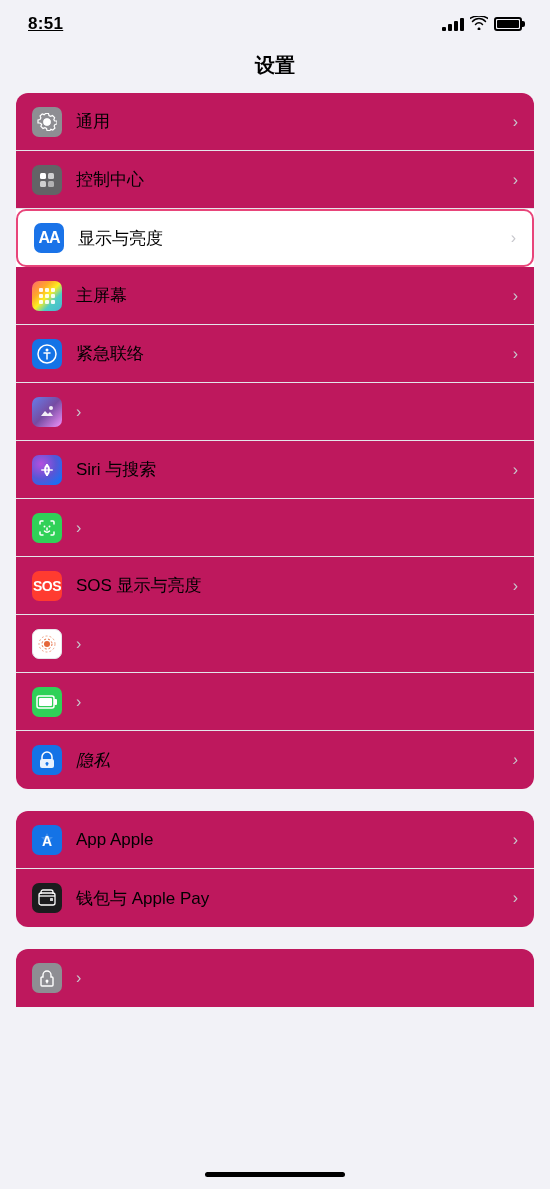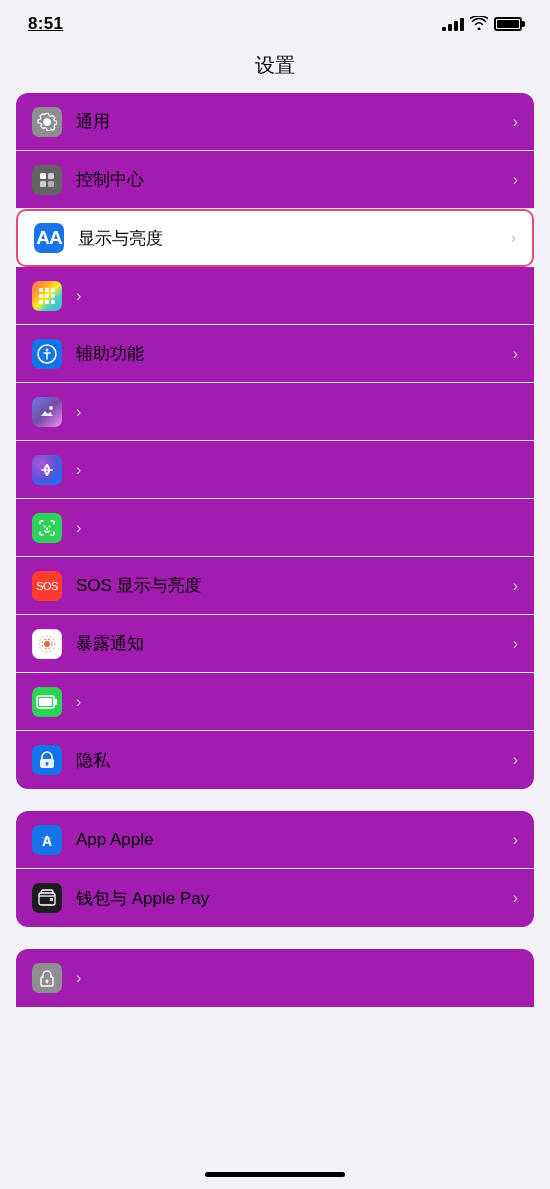--- a/index.html
+++ b/index.html
@@ -76,40 +76,40 @@
     }
 
     
     .page-title-bar {
       text-align: center;
       padding: 10px 0 14px;
       background: #f2f2f7;
     }
     .page-title {
       font-size: 20px;
-      font-weight: 400;
+      font-weight: 700;
       color: #000;
     }
 
     
     .settings-section {
       background: #fff;
       border-radius: 12px;
       margin: 0 16px 22px;
       overflow: visible;
     }
 
     .settings-item {
       display: flex;
       align-items: center;
       padding: 0 16px;
       height: 58px;
       border-bottom: 0.5px solid #e5e5ea;
       position: relative;
-      background: #a21caf;
+      background: #be185d;
       cursor: pointer;
     }
     .settings-item:first-child {
       border-radius: 12px 12px 0 0;
     }
     .settings-item:last-child {
       border-bottom: none;
       border-radius: 0 0 12px 12px;
     }
     .settings-item:only-child {
@@ -226,53 +226,54 @@
         <rect x="3" y="11" width="6" height="6" rx="1.5" fill="white" opacity="0.7"></rect>
         <rect x="11" y="11" width="6" height="6" rx="1.5" fill="white" opacity="0.5"></rect>
       </svg>
     </div>
     <span class="item-label">控制中心</span>
     <span class="chevron">›</span>
   </div>
 
   <div class="settings-item highlighted">
     <div class="item-icon icon-blue">
-      <span style="color:white;font-size:19px;font-weight:700;letter-spacing:-1px;">AA</span>
+      <span style="color:white;font-size:16px;font-weight:700;letter-spacing:-1px;">AA</span>
     </div>
     <span class="item-label">显示与亮度</span>
     <span class="chevron">›</span>
   </div>
 
   <div class="settings-item">
     <div class="item-icon" style="background:linear-gradient(135deg,#ff6b6b,#ffa62b 30%,#fcee21 50%,#4ecdc4 70%,#45b7d1); border-radius:7px;">
       <svg width="20" height="20" viewBox="0 0 20 20">
         <rect x="2" y="2" width="4" height="4" rx="1" fill="white" opacity="0.9"></rect>
         <rect x="8" y="2" width="4" height="4" rx="1" fill="white" opacity="0.9"></rect>
         <rect x="14" y="2" width="4" height="4" rx="1" fill="white" opacity="0.9"></rect>
         <rect x="2" y="8" width="4" height="4" rx="1" fill="white" opacity="0.9"></rect>
         <rect x="8" y="8" width="4" height="4" rx="1" fill="white" opacity="0.9"></rect>
         <rect x="14" y="8" width="4" height="4" rx="1" fill="white" opacity="0.9"></rect>
         <rect x="2" y="14" width="4" height="4" rx="1" fill="white" opacity="0.9"></rect>
         <rect x="8" y="14" width="4" height="4" rx="1" fill="white" opacity="0.9"></rect>
         <rect x="14" y="14" width="4" height="4" rx="1" fill="white" opacity="0.9"></rect>
       </svg>
     </div>
+    <span class="item-label">主屏幕</span>
     <span class="chevron">›</span>
   </div>
 
   <div class="settings-item">
     <div class="item-icon icon-access">
       <svg width="20" height="20" viewBox="0 0 20 20" fill="none">
         <circle cx="10" cy="10" r="9" stroke="white" stroke-width="1.5"></circle>
         <circle cx="10" cy="6" r="1.5" fill="white"></circle>
         <path d="M7 9h6M10 9v6" stroke="white" stroke-width="1.5" stroke-linecap="round"></path>
         <path d="M8 15l-1 0M12 15l1 0" stroke="white" stroke-width="1.5" stroke-linecap="round" opacity="0"></path>
       </svg>
     </div>
-    <span class="item-label">辅助功能</span>
+    <span class="item-label">紧急联络</span>
     <span class="chevron">›</span>
   </div>
 
   <div class="settings-item">
     <div class="item-icon" style="background:linear-gradient(135deg,#667eea,#764ba2 50%,#f093fb); border-radius:7px;">
       <svg width="20" height="20" viewBox="0 0 20 20" fill="none">
         <path d="M4 14l4-5 3 3 2-2 3 4H4z" fill="white" opacity="0.9"></path>
         <circle cx="14" cy="6" r="2" fill="white" opacity="0.9"></circle>
       </svg>
     </div>
@@ -280,20 +281,21 @@
   </div>
 
   <div class="settings-item">
     <div class="item-icon" style="background:radial-gradient(circle at 30% 30%,#b44fde,#5856d6 50%,#007aff); border-radius:7px;">
       <svg width="18" height="18" viewBox="0 0 18 18" fill="none">
         <path d="M9 4C9 4 7 6 7 9s2 5 2 5" stroke="white" stroke-width="2" stroke-linecap="round"></path>
         <path d="M9 4C9 4 11 6 11 9s-2 5-2 5" stroke="white" stroke-width="2" stroke-linecap="round"></path>
         <path d="M4 9h10" stroke="white" stroke-width="2" stroke-linecap="round" opacity="0.7"></path>
       </svg>
     </div>
+    <span class="item-label">Siri 与搜索</span>
     <span class="chevron">›</span>
   </div>
 
   <div class="settings-item">
     <div class="item-icon icon-faceid">
       <svg width="20" height="20" viewBox="0 0 20 20" fill="none">
         <path d="M3 6V4a1 1 0 011-1h2" stroke="white" stroke-width="1.5" stroke-linecap="round"></path>
         <path d="M17 6V4a1 1 0 00-1-1h-2" stroke="white" stroke-width="1.5" stroke-linecap="round"></path>
         <path d="M3 14v2a1 1 0 001 1h2" stroke="white" stroke-width="1.5" stroke-linecap="round"></path>
         <path d="M17 14v2a1 1 0 01-1 1h-2" stroke="white" stroke-width="1.5" stroke-linecap="round"></path>
@@ -301,50 +303,49 @@
         <circle cx="12.5" cy="8.5" r="1" fill="white"></circle>
         <path d="M10 10v2" stroke="white" stroke-width="1.5" stroke-linecap="round"></path>
         <path d="M7.5 13c.7.8 1.5 1.2 2.5 1.2s1.8-.4 2.5-1.2" stroke="white" stroke-width="1.5" stroke-linecap="round"></path>
       </svg>
     </div>
     <span class="chevron">›</span>
   </div>
 
   <div class="settings-item">
     <div class="item-icon icon-sos">
-      <span style="color:white;font-size:11px;font-weight:400;letter-spacing:-0.5px;text-align:center;">SOS</span>
+      <span style="color:white;font-size:14px;font-weight:700;letter-spacing:-0.5px;text-align:center;">SOS</span>
     </div>
     <span class="item-label">SOS 显示与亮度</span>
     <span class="chevron">›</span>
   </div>
 
   <div class="settings-item">
     <div class="item-icon icon-exposure">
       <svg width="22" height="22" viewBox="0 0 22 22" fill="none">
         <circle cx="11" cy="11" r="3" fill="#e5673a"></circle>
         <circle cx="11" cy="11" r="5" stroke="#e5673a" stroke-width="1" fill="none" stroke-dasharray="2 2"></circle>
         <circle cx="11" cy="11" r="8" stroke="#e5673a" stroke-width="1" fill="none" stroke-dasharray="2 2" opacity="0.6"></circle>
       </svg>
     </div>
-    <span class="item-label">暴露通知</span>
     <span class="chevron">›</span>
   </div>
 
   <div class="settings-item">
     <div class="item-icon icon-battery">
       <svg width="22" height="14" viewBox="0 0 22 14" fill="none">
         <rect x="1" y="1" width="17" height="12" rx="2" stroke="white" stroke-width="1.5"></rect>
         <rect x="3" y="3" width="13" height="8" rx="1" fill="white"></rect>
         <rect x="18" y="4" width="3" height="6" rx="1" fill="white"></rect>
       </svg>
     </div>
     <span class="chevron">›</span>
   </div>
 
-  <div class="settings-item" style="border-bottom:none;border-radius:0 0 12px 12px;">
+  <div class="settings-item" style="border-bottom:none;border-radius:0 0 12px 12px;font-style:italic;">
     <div class="item-icon icon-privacy">
       <svg width="20" height="20" viewBox="0 0 20 20" fill="none">
         <path d="M5 9V7a5 5 0 0110 0v2" stroke="white" stroke-width="1.5" stroke-linecap="round"></path>
         <rect x="3" y="9" width="14" height="9" rx="2" fill="white" opacity="0.9"></rect>
         <circle cx="10" cy="13.5" r="1.5" fill="#1473e6"></circle>
         <path d="M10 13.5v2" stroke="#1473e6" stroke-width="1.2" stroke-linecap="round"></path>
       </svg>
     </div>
     <span class="item-label">隐私</span>
     <span class="chevron">›</span>

